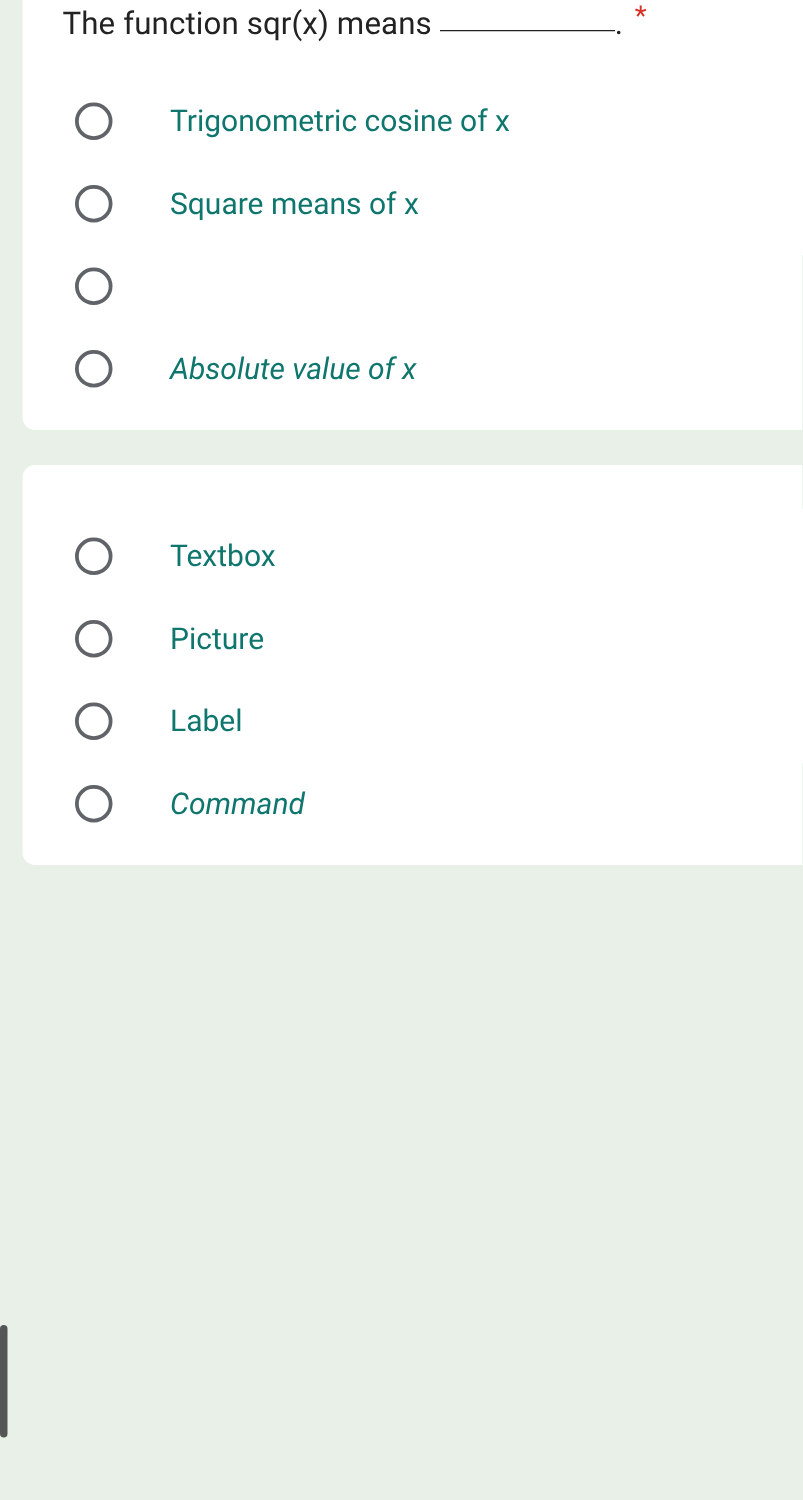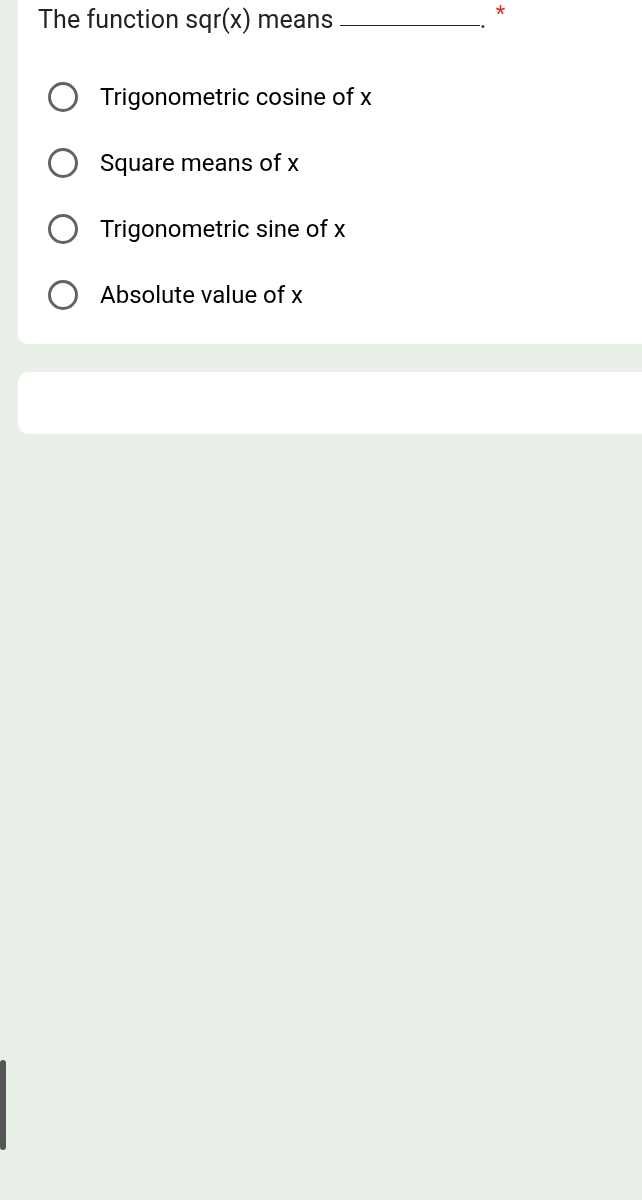--- a/index.html
+++ b/index.html
@@ -11,21 +11,21 @@
       font-family: 'Roboto', 'Helvetica Neue', Arial, sans-serif;
       background: #e8f0e8;
       width: 642px;
       height: 1200px;
       overflow: hidden;
       padding-left: 18px;
     }
     .card {
       background: #ffffff;
       border-radius: 10px 0 0 10px;
-      padding: 28px 32px 34px 20px;
+      padding: 28px 32px 34px 32px;
       margin-bottom: 28px;
     }
     .card.first {
       padding-top: 0;
       border-top-left-radius: 0;
     }
     .question-title {
       font-size: 25px;
       color: #222;
       line-height: 1.6;
@@ -61,34 +61,36 @@
       margin-top: 42px;
     }
     .option {
       display: flex;
       align-items: center;
       margin-bottom: 36px;
       cursor: pointer;
     }
     .option:last-child {
       margin-bottom: 0;
+      font-style: italic;
     }
     .radio {
       width: 30px;
       height: 30px;
       border: 3px solid #606368;
       border-radius: 50%;
       flex-shrink: 0;
       margin-right: 22px;
       margin-left: 10px;
     }
     .option-label {
       font-size: 24px;
-      color: #000000;
+      color: #0f766e;
       font-weight: 400;
+      margin-left: 24px;
     }
     .scroll-indicator {
       position: absolute;
       left: 0;
       top: 1060px;
       width: 6px;
       height: 90px;
       background: #555;
       border-radius: 3px;
     }
@@ -106,25 +108,42 @@
     <div class="option">
       <div class="radio"></div>
       <span class="option-label">Trigonometric cosine of x</span>
     </div>
     <div class="option">
       <div class="radio"></div>
       <span class="option-label">Square means of x</span>
     </div>
     <div class="option">
       <div class="radio"></div>
-      <span class="option-label">Trigonometric sine of x</span>
     </div>
     <div class="option">
       <div class="radio"></div>
       <span class="option-label">Absolute value of x</span>
     </div>
   </div>
 </div>
 
 <div class="card">
+  <div class="options" style="margin-top:30px;">
+    <div class="option">
+      <div class="radio"></div>
+      <span class="option-label">Textbox</span>
+    </div>
+    <div class="option">
+      <div class="radio"></div>
+      <span class="option-label">Picture</span>
+    </div>
+    <div class="option">
+      <div class="radio"></div>
+      <span class="option-label">Label</span>
+    </div>
+    <div class="option">
+      <div class="radio"></div>
+      <span class="option-label">Command</span>
+    </div>
+  </div>
 </div>
 
 <div class="scroll-indicator"></div>
 
 </body></html>

